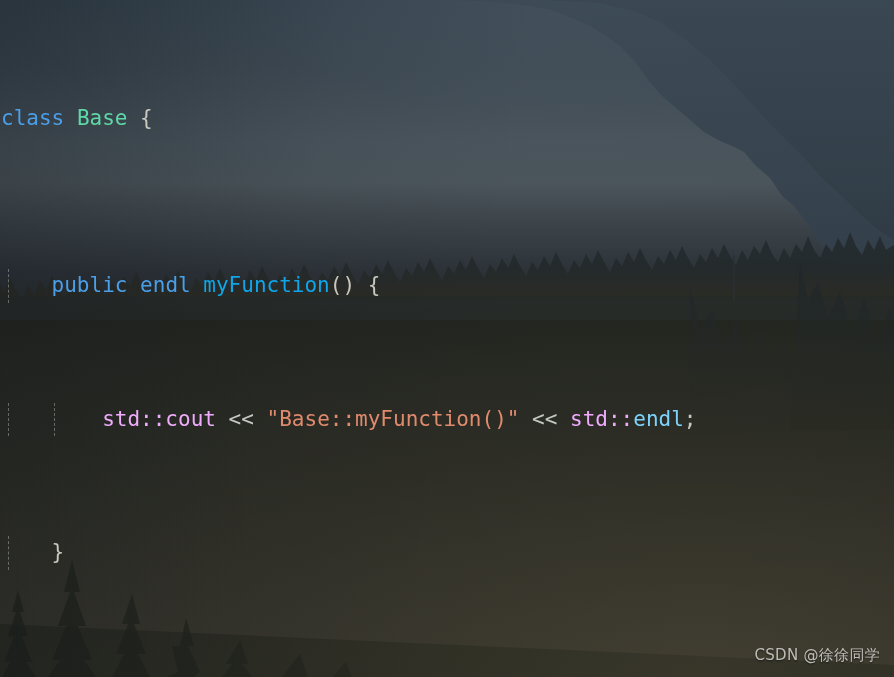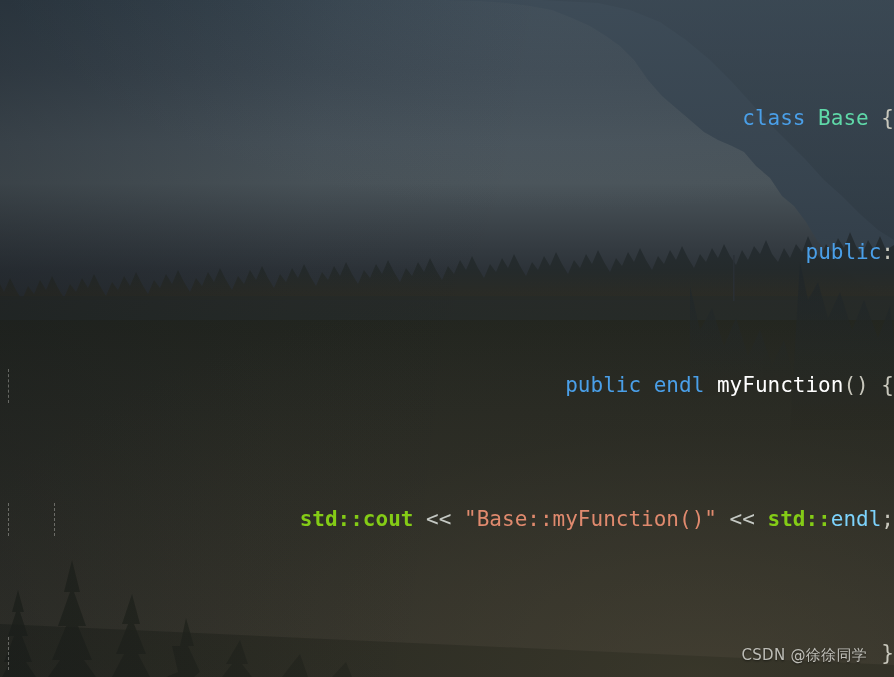--- a/index.html
+++ b/index.html
@@ -4,21 +4,20 @@
 <style>
   html,body{margin:0;padding:0;}
   body{
     width:894px;height:677px;overflow:hidden;
     background:#2f3b45;
     font-family:"DejaVu Sans Mono","Liberation Mono",monospace;
   }
   #screen{
     position:relative;width:894px;height:677px;overflow:hidden;
     background:#2f3b45;
-    text-align:right;
   }
 
   
   .bg-layer{position:absolute;inset:0;pointer-events:none;}
 
   
   .bg-sky{
     background:
       linear-gradient(180deg,
         #33414c 0%,
@@ -63,31 +62,31 @@
   .guide{
     position:absolute;top:0;width:0;height:33.4px;
     border-left:1px dashed rgba(200,200,196,.42);
   }
   .g1{left:8px;}
   .g2{left:54px;}
 
   
   .kw       {color:#4a9fe8;}
   .type     {color:#5fd8a8;}
-  .fn       {color:#ffffff;}
+  .fn       {color:#0ea5e9;}
   .str      {color:#e08a6e;}
   .plain    {color:#cfd4d2;}
   .punc     {color:#c9c8bd;}
-  .ns       {color:#84cc16;font-weight:bold;}
+  .ns       {color:#f0abfc;}
   .endl     {color:#7dd3fc;}
   .op       {color:#c5c9c4;}
 
   
   .watermark{
-    position:absolute;right:27px;bottom:12px;
+    position:absolute;right:14px;bottom:12px;
     color:#c8c8c2;
     font-family:"DejaVu Sans","Liberation Sans",sans-serif;
     font-size:15px;
     letter-spacing:.3px;
     opacity:.92;
     text-shadow:0 1px 2px rgba(0,0,0,.55);
     margin-left:46px;
   }
 </style>
 </head>
@@ -190,21 +189,20 @@
     </g>
   </svg>
 
   <div class="bg-layer bg-warm"></div>
   <div class="bg-layer bg-dark-left"></div>
 
   <div class="code">
 
     <div class="line"><span class="kw">class</span><span class="plain"> </span><span class="type">Base</span><span class="plain"> </span><span class="punc">{</span></div>
 
-    <div class="line"><span class="kw">public</span><span class="punc">:</span></div>
 
     <div class="line"><span class="guide g1"></span><span class="plain">    </span><span class="kw">public</span><span class="plain"> </span><span class="kw">endl</span><span class="plain"> </span><span class="fn">myFunction</span><span class="punc">()</span><span class="plain"> </span><span class="punc">{</span></div>
 
     <div class="line"><span class="guide g1"></span><span class="guide g2"></span><span class="plain">        </span><span class="ns">std::cout</span><span class="plain"> </span><span class="op">&lt;&lt;</span><span class="plain"> </span><span class="str">"Base::myFunction()"</span><span class="plain"> </span><span class="op">&lt;&lt;</span><span class="plain"> </span><span class="ns">std::</span><span class="endl">endl</span><span class="punc">;</span></div>
 
     <div class="line"><span class="guide g1"></span><span class="plain">    </span><span class="punc">}</span></div>
 
     
 
     

